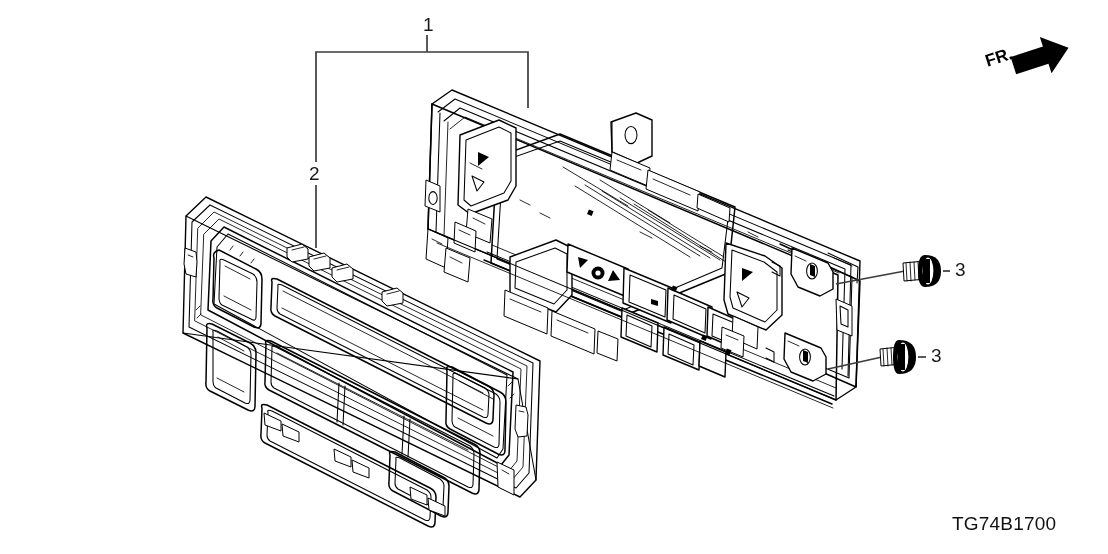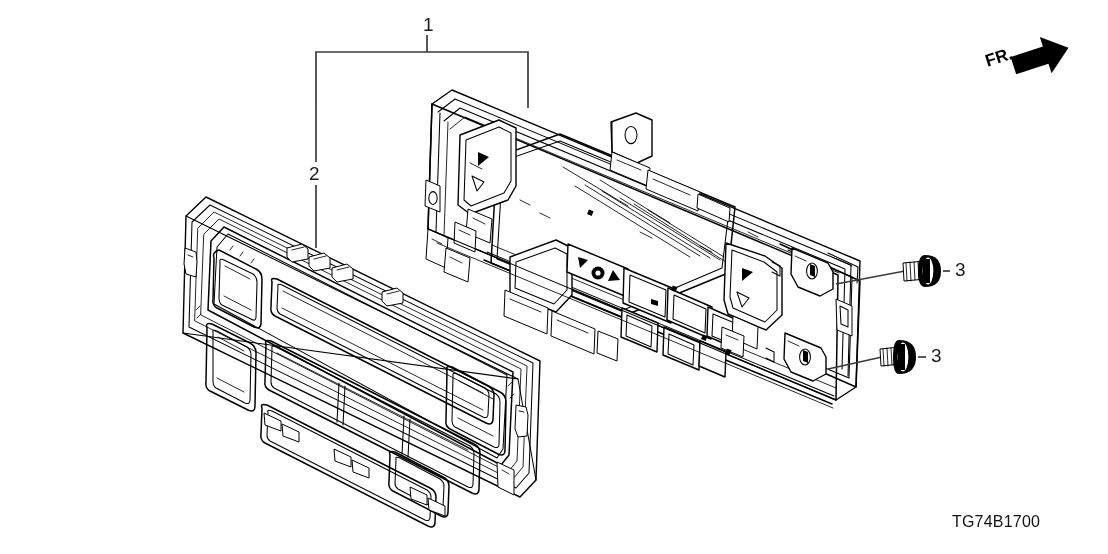--- a/index.html
+++ b/index.html
@@ -44,21 +44,21 @@
   }
   #callout-1 { left: 420px; top: 14px; }
   #callout-2 { left: 305px; top: 162px; background: #ffffff; padding: 2px 4px; }
   #callout-3a { left: 952px; top: 259px; }
   #callout-3b { left: 928px; top: 345px; }
   #part-number {
     position: absolute;
     left: 952px;
     top: 513px;
     font-family: "Liberation Sans", sans-serif;
-    font-size: 16px;
+    font-size: 19px;
     letter-spacing: 0.2px;
     color: #111111;
     white-space: nowrap;
   }
   #fr-label {
     position: absolute;
     left: 986px;
     top: 52px;
     font-family: "Liberation Sans", sans-serif;
     font-size: 17px;

